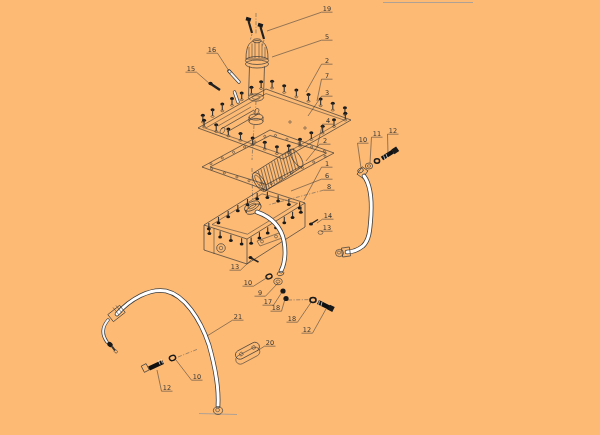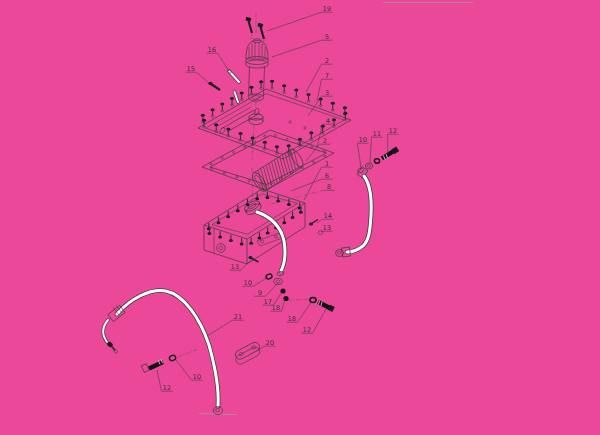--- a/index.html
+++ b/index.html
@@ -1,16 +1,16 @@
 <!DOCTYPE html>
 <html><head>
 <meta charset="utf-8">
 <style>
   html,body{margin:0;padding:0;background:#ffffff;}
-  .stage{position:relative;width:600px;height:435px;background:#ec4899;overflow:hidden;text-decoration:underline;}
+  .stage{position:relative;width:600px;height:435px;background:#fdba74;overflow:hidden;text-decoration:underline;}
   svg{position:absolute;left:0;top:0;}
   svg text{font-family:"DejaVu Sans",sans-serif;font-size:6.5px;fill:#333;}
   .ln{stroke:#3a3a3a;stroke-width:.7;fill:none;stroke-linejoin:round;}
   .lnth{stroke:#3a3a3a;stroke-width:.55;fill:none;}
   .dk{fill:#191919;stroke:none;}
   .tubeO{stroke:#3f3f3f;stroke-width:4.6;fill:none;stroke-linecap:round;}
   .tubeI{stroke:#ffffff;stroke-width:3;fill:none;stroke-linecap:round;}
   .tubeSO{stroke:#3f3f3f;stroke-width:3.4;fill:none;stroke-linecap:round;}
   .tubeSI{stroke:#f2f2f2;stroke-width:2;fill:none;stroke-linecap:round;}
   .dashdot{stroke:#555;stroke-width:.55;fill:none;stroke-dasharray:4 1.6 1 1.6;}

